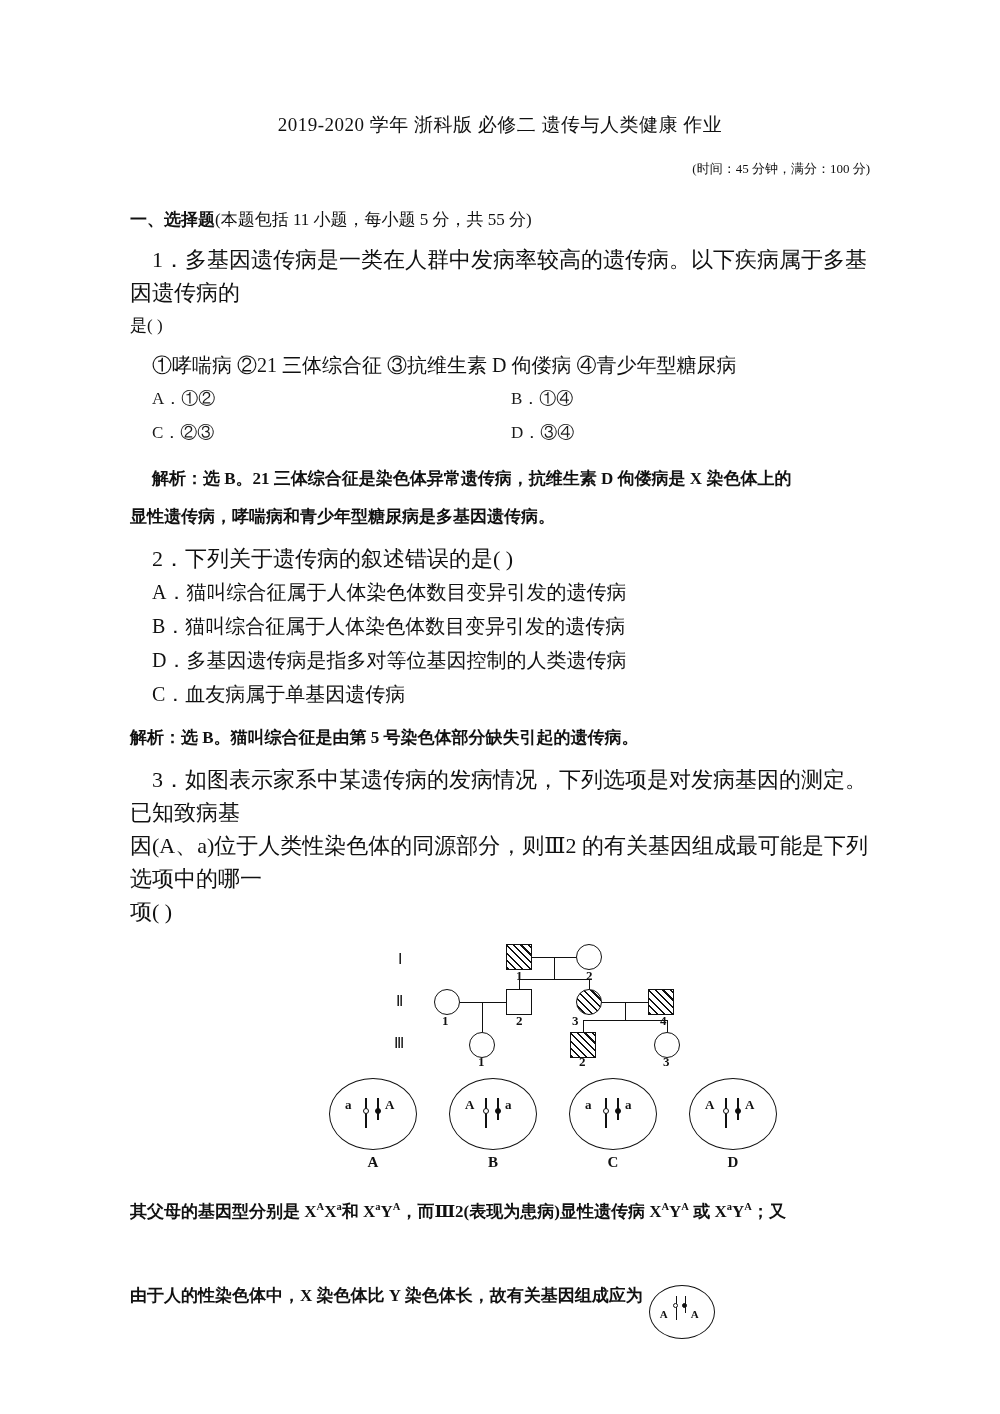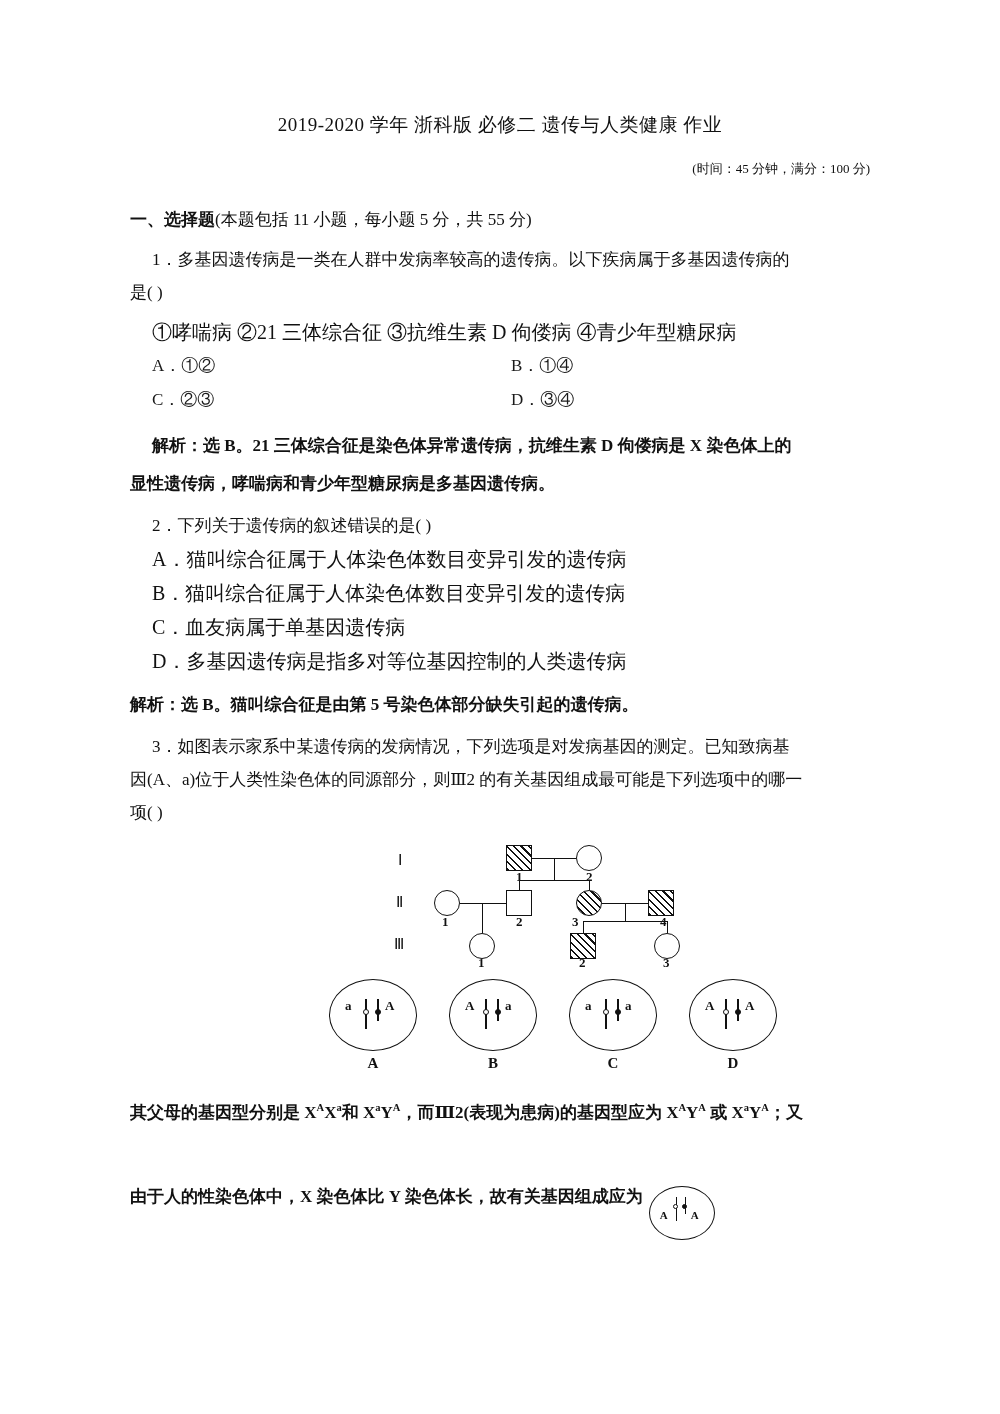--- a/index.html
+++ b/index.html
@@ -38,21 +38,21 @@
   }
   .section-head {
     font-size: 17px;
     margin-top: 30px;
     color: #111;
   }
   .section-head b {
     font-weight: 700;
   }
   .q-stem {
-    font-size: 17px;
+    font-size: 22px;
     line-height: 33px;
     margin-top: 12px;
     text-indent: 22px;
     color: #111;
   }
   .q-sub {
     font-size: 17px;
     line-height: 33px;
     margin-top: 8px;
     text-indent: 22px;
@@ -254,22 +254,22 @@
     <div class="opt-cell">C．②③</div>
     <div class="opt-cell">D．③④</div>
   </div>
 
   <div class="analysis">解析：选 B。21 三体综合征是染色体异常遗传病，抗维生素 D 佝偻病是 X 染色体上的</div>
   <div class="analysis" style="text-indent:0;margin-top:0">显性遗传病，哮喘病和青少年型糖尿病是多基因遗传病。</div>
 
   <div class="q-stem" style="margin-top:6px">2．下列关于遗传病的叙述错误的是(     )</div>
   <div class="opt-line">A．猫叫综合征属于人体染色体数目变异引发的遗传病</div>
   <div class="opt-line">B．猫叫综合征属于人体染色体数目变异引发的遗传病</div>
+  <div class="opt-line">D．多基因遗传病是指多对等位基因控制的人类遗传病</div>
   <div class="opt-line">C．血友病属于单基因遗传病</div>
-  <div class="opt-line">D．多基因遗传病是指多对等位基因控制的人类遗传病</div>
   <div class="analysis" style="text-indent:0;margin-top:8px">解析：选 B。猫叫综合征是由第 5 号染色体部分缺失引起的遗传病。</div>
 
   <div class="q-stem" style="margin-top:6px">3．如图表示家系中某遗传病的发病情况，下列选项是对发病基因的测定。已知致病基</div>
   <div class="q-stem" style="text-indent:0;margin-top:0">因(A、a)位于人类性染色体的同源部分，则Ⅲ2 的有关基因组成最可能是下列选项中的哪一</div>
   <div class="q-stem" style="text-indent:0;margin-top:0">项(     )</div>
 
   <div class="pedigree-wrap">
     <div class="pedigree">
 
       <span class="gen-label" style="left:-22px; top:8px;">Ⅰ</span>
@@ -371,21 +371,21 @@
         <div class="chr chr-short"></div>
         <div class="cent cent-open"></div>
         <div class="cent cent-solid"></div>
       </div>
       <div class="cell-letter">D</div>
     </div>
   </div>
 
 
   <div class="analysis-tight">
-    <span>其父母的基因型分别是 X</span><sup>A</sup><span>X</span><sup>a</sup><span>和 X</span><sup>a</sup><span>Y</span><sup>A</sup><span>，而Ⅲ2(表现为患病)的基因型应为 X</span><sup>A</sup><span>Y</span><sup>A</sup><span> 或 X</span><sup>a</sup><span>Y</span><sup>A</sup><span>；又</span>
+    <span>其父母的基因型分别是 X</span><sup>A</sup><span>X</span><sup>a</sup><span>和 X</span><sup>a</sup><span>Y</span><sup>A</sup><span>，而Ⅲ2(表现为患病)显性遗传病 X</span><sup>A</sup><span>Y</span><sup>A</sup><span> 或 X</span><sup>a</sup><span>Y</span><sup>A</sup><span>；又</span>
   </div>
 
   <div class="analysis-tight" style="margin-top:44px">
     <span>由于人的性染色体中，X 染色体比 Y 染色体长，故有关基因组成应为</span><span class="inline-cell">
       <span class="membrane"></span>
       <span class="chrom-pair">
         <span class="allele allele-left">A</span>
         <span class="allele allele-right">A</span>
         <span class="chr chr-long"></span>
         <span class="chr chr-short"></span>

